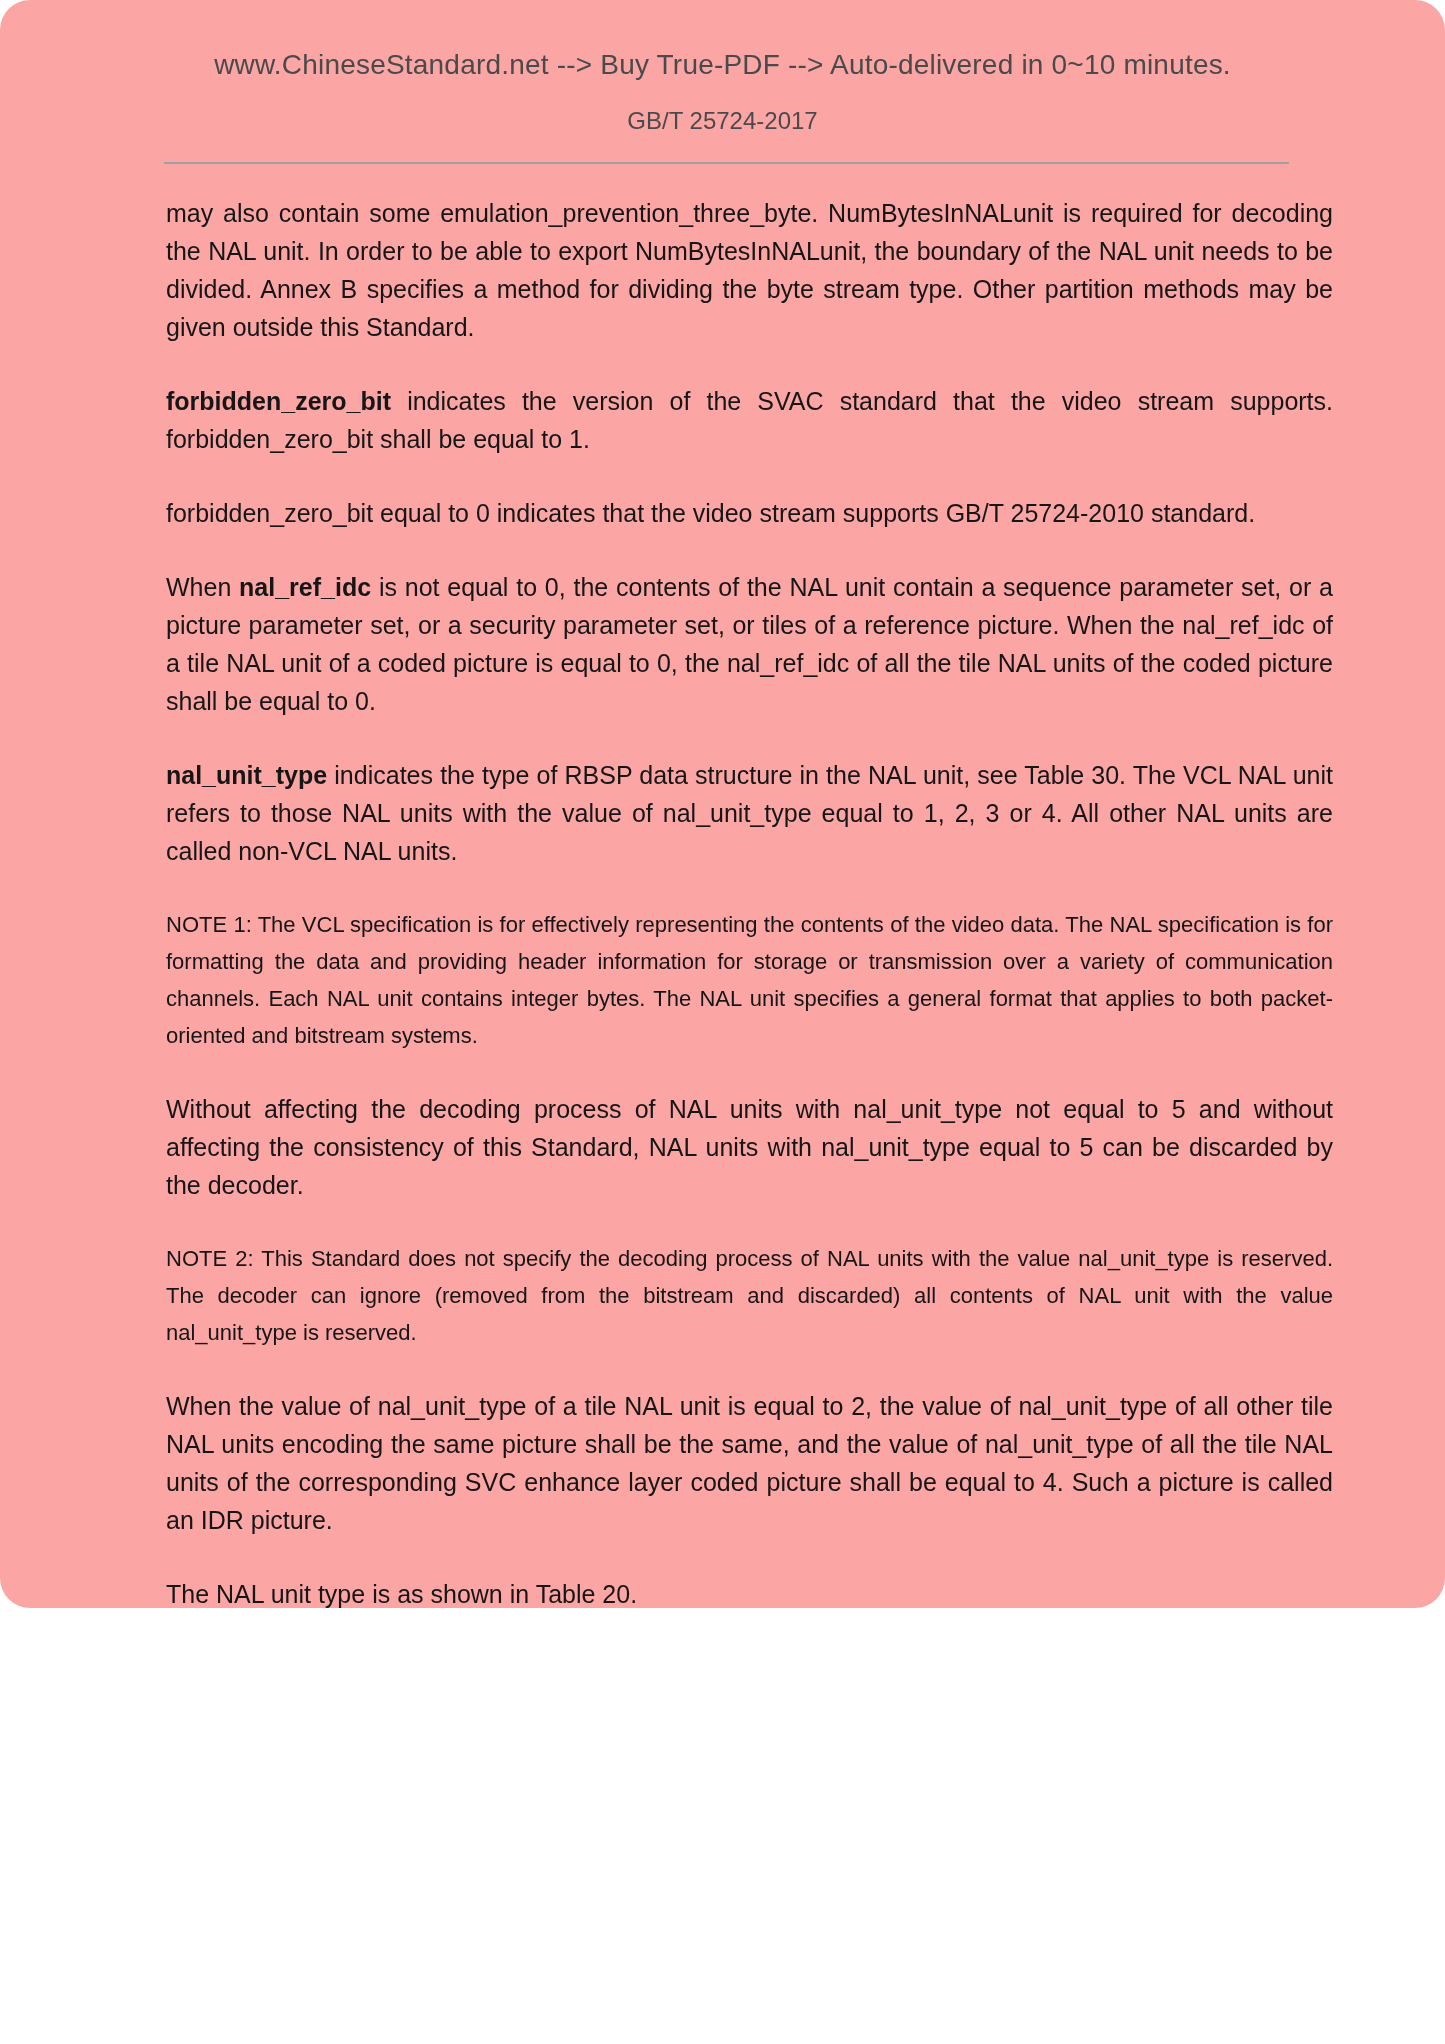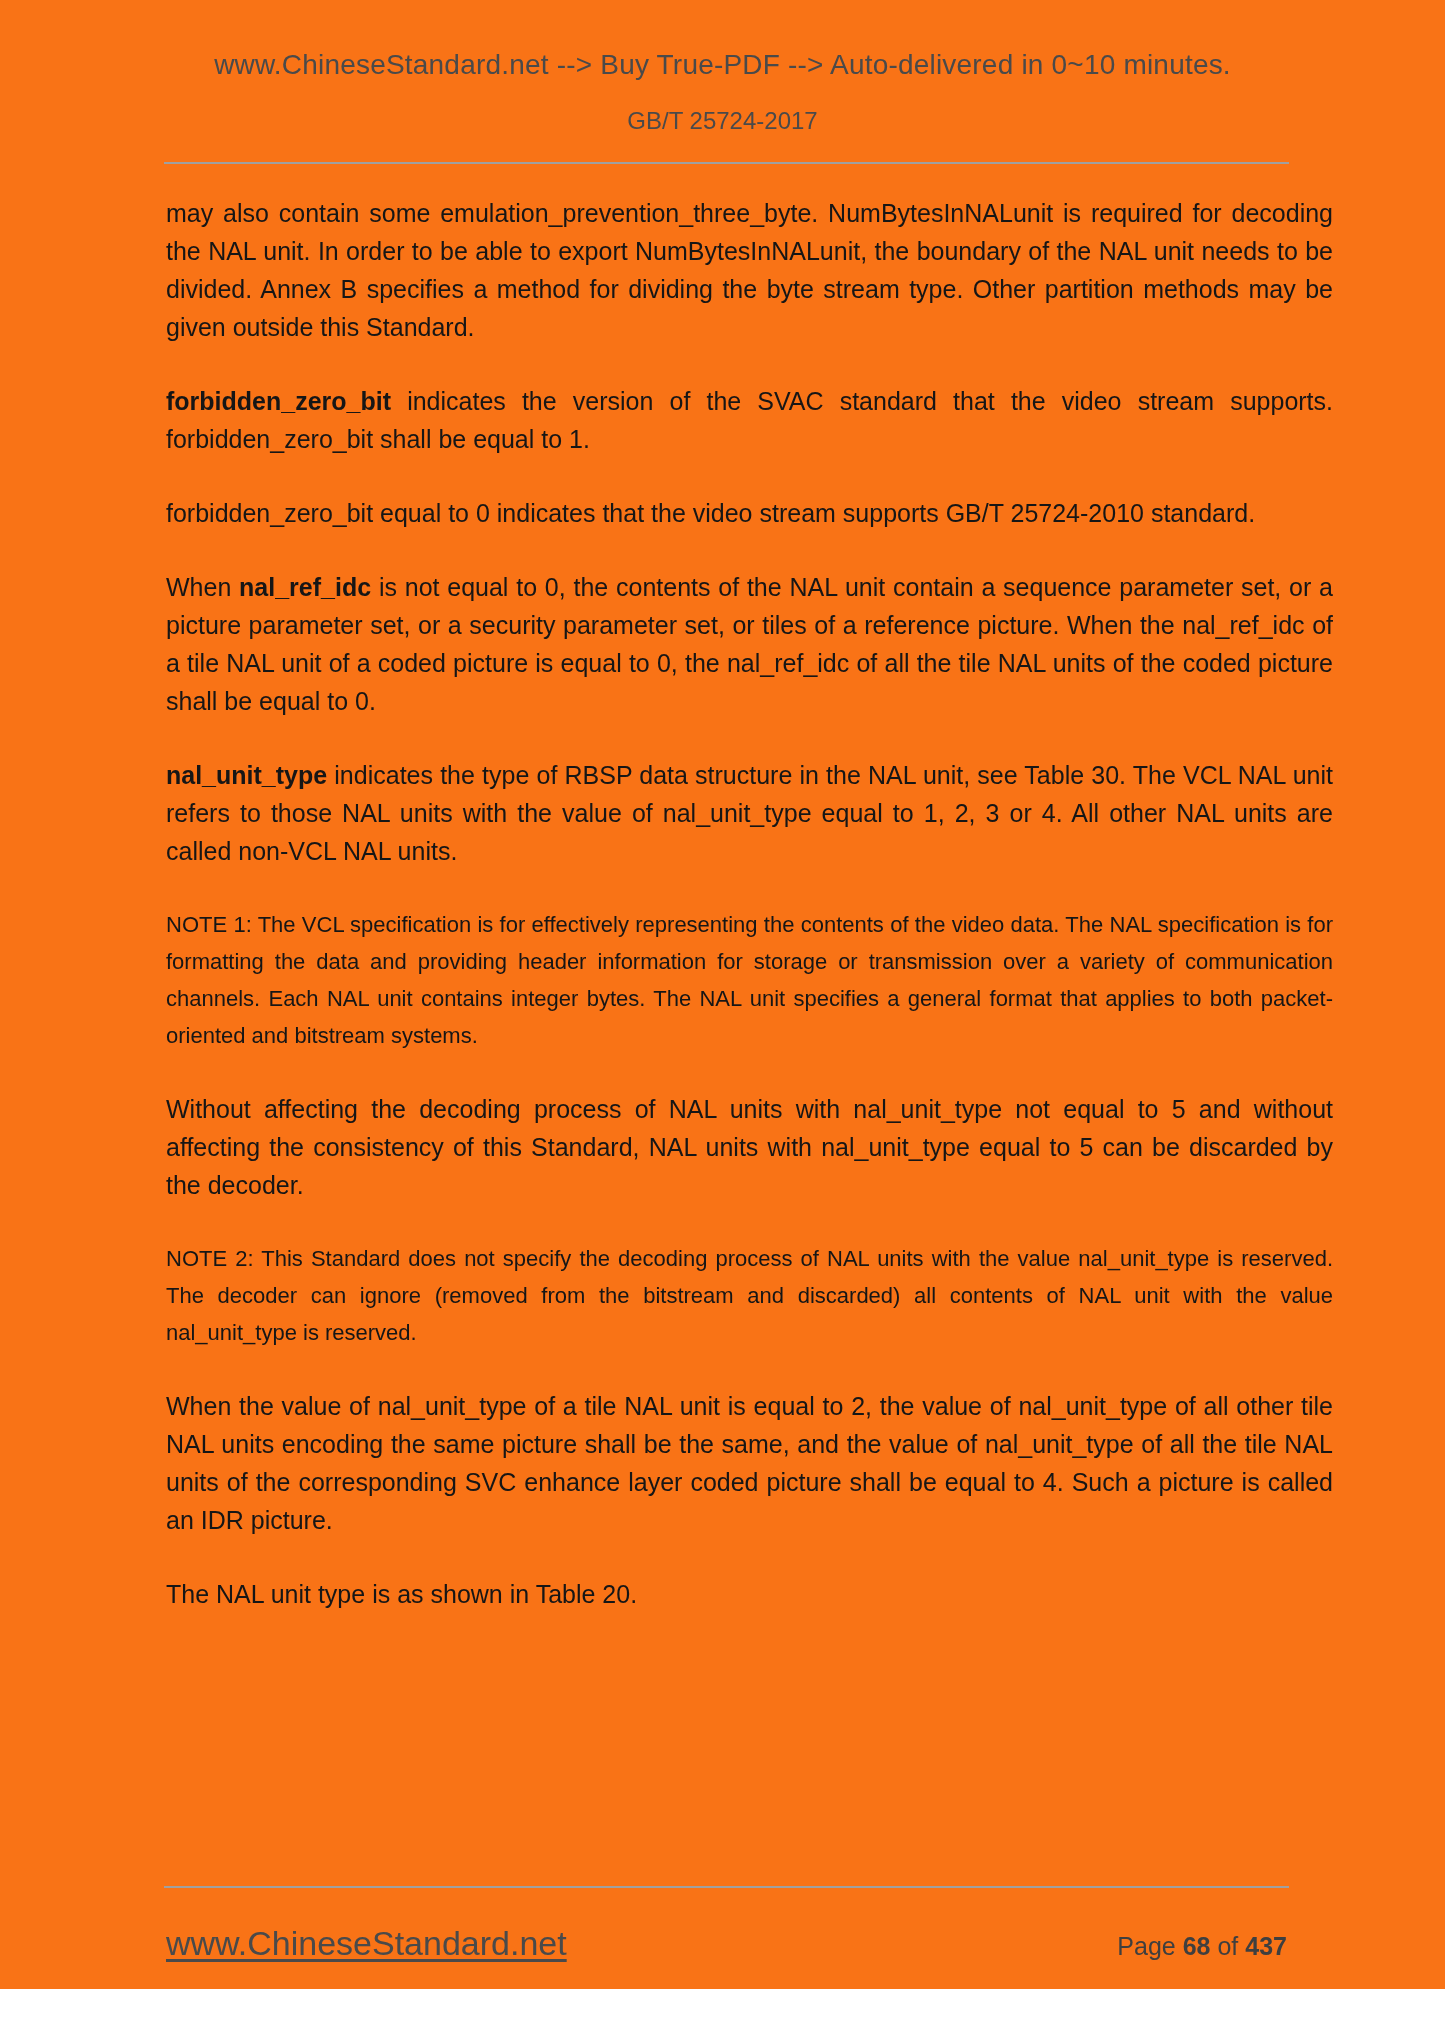--- a/index.html
+++ b/index.html
@@ -1,24 +1,25 @@
 <!DOCTYPE html>
 <html><head>
 <meta charset="utf-8">
 <style>
   * { margin: 0; padding: 0; box-sizing: border-box; }
   html, body { background: #ffffff; }
   .page {
     position: relative;
     width: 1445px;
-    height: 1989px;
+    height: 1608px;
     margin: 0 auto;
-    background: #f97316;
+    background: #fca5a5;
     font-family: "Liberation Sans", sans-serif;
     overflow: hidden;
+    border-radius: 30px;
   }
   
   .header { padding-top: 48px; text-align: center; color: #4a4a4a; }
   .h-line1 { font-size: 28px; line-height: 34px; letter-spacing: 0.2px; }
   .h-line2 { font-size: 24px; line-height: 30px; margin-top: 24px; }
   .rule { height: 2px; background: #a0a0a0; }
   .rule-top { margin: 26px 156px 0 164px; }
   
   .content { padding: 30px 112px 0 166px; color: #161616; }
   .content p { text-align: justify; margin-bottom: 36px; }

